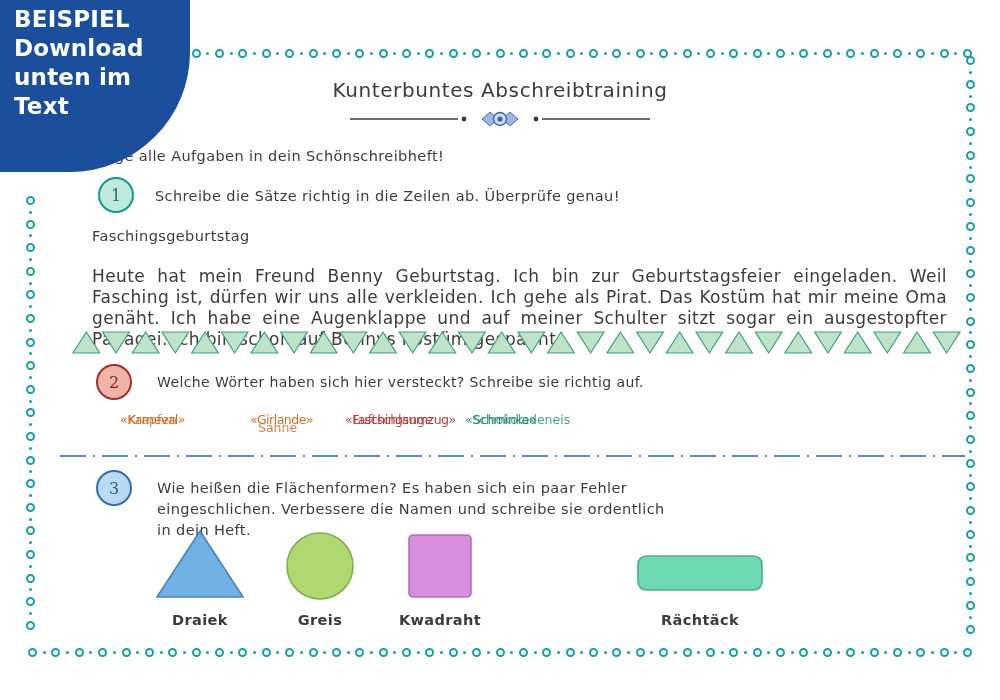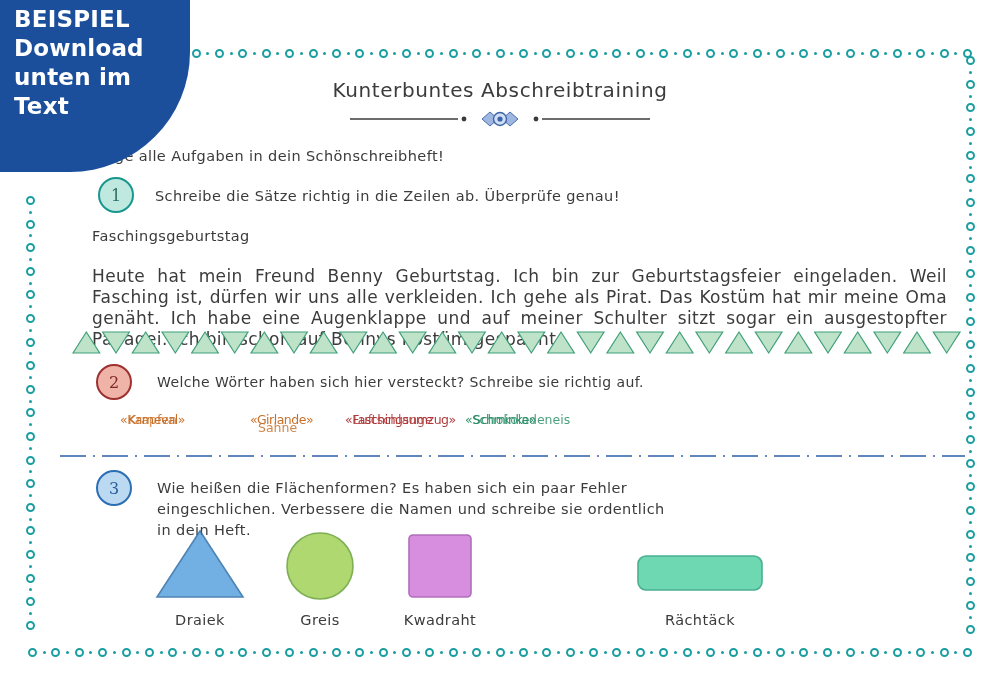--- a/index.html
+++ b/index.html
@@ -167,20 +167,21 @@
   
   #shape-row {
     position: absolute;
     left: 140px; top: 528px;
     width: 680px; height: 100px;
   }
   .shape-cell {
     position: absolute;
     text-align: center;
     width: 120px;
+    font-weight: bold;
   }
   .shape-box {
     height: 72px;
     display: flex;
     align-items: flex-end;
     justify-content: center;
   }
   .shape-label {
     margin-top: 12px;
     font-family: "DejaVu Sans", sans-serif;

